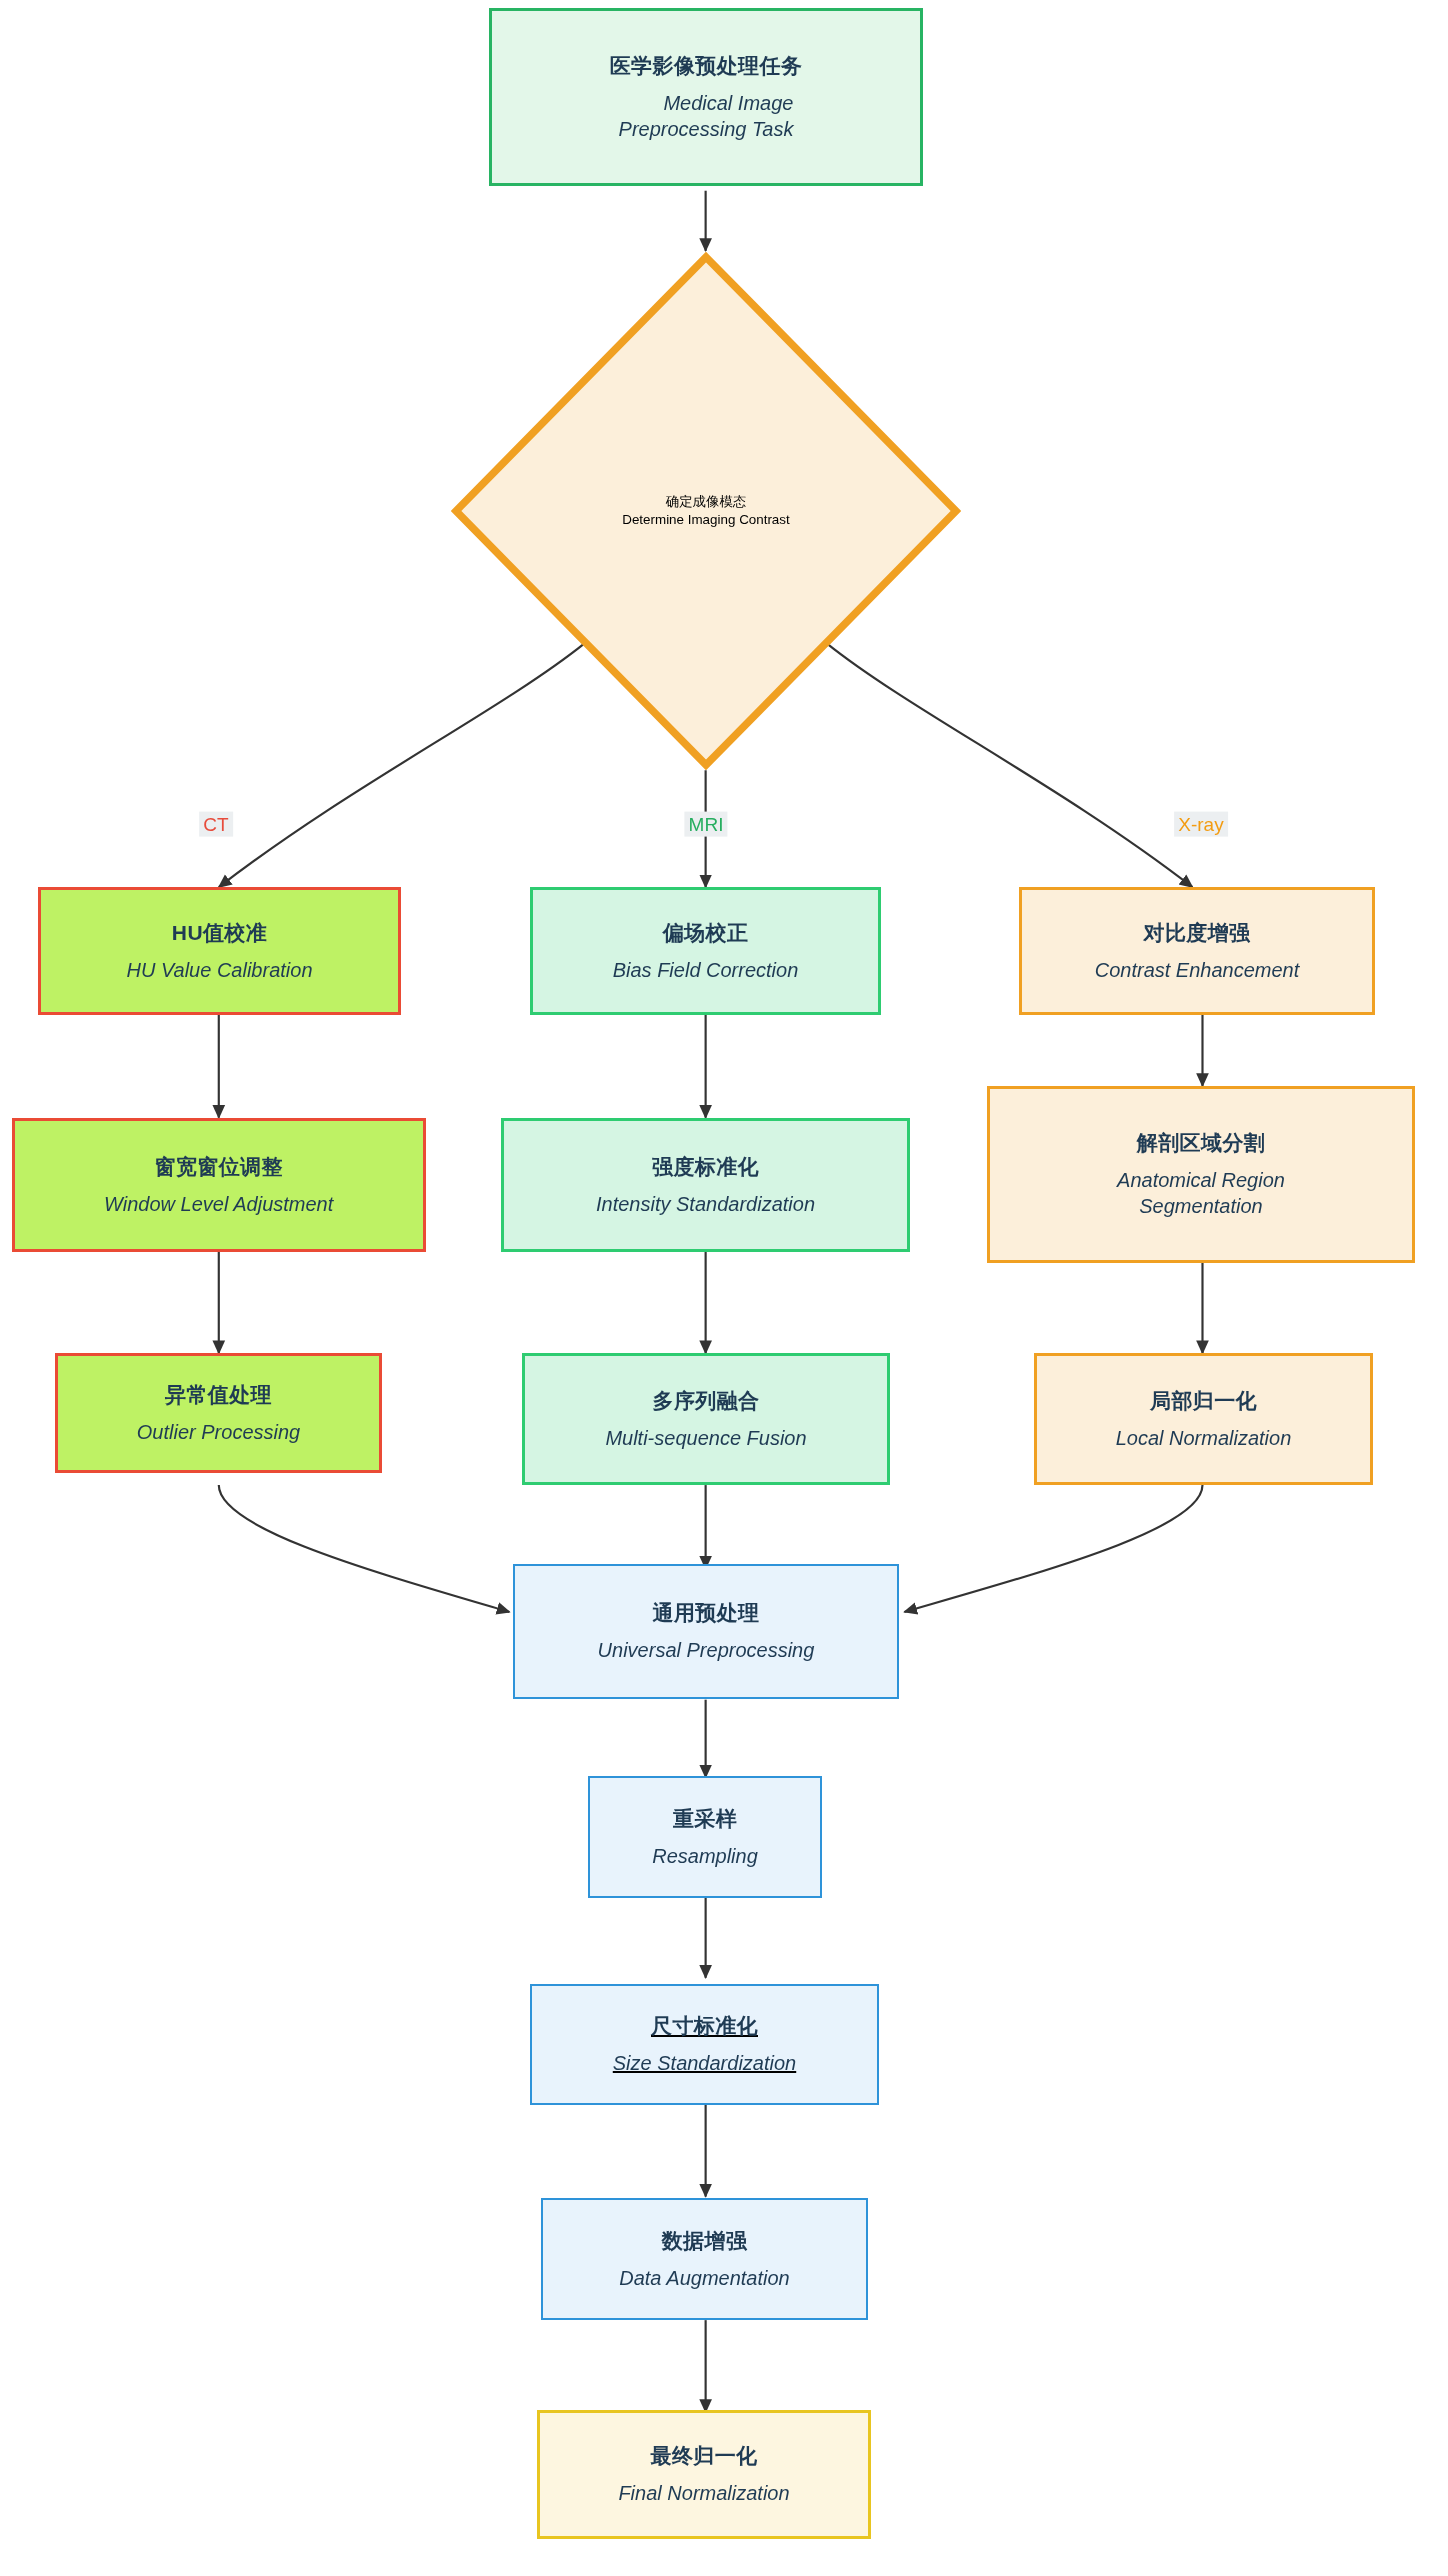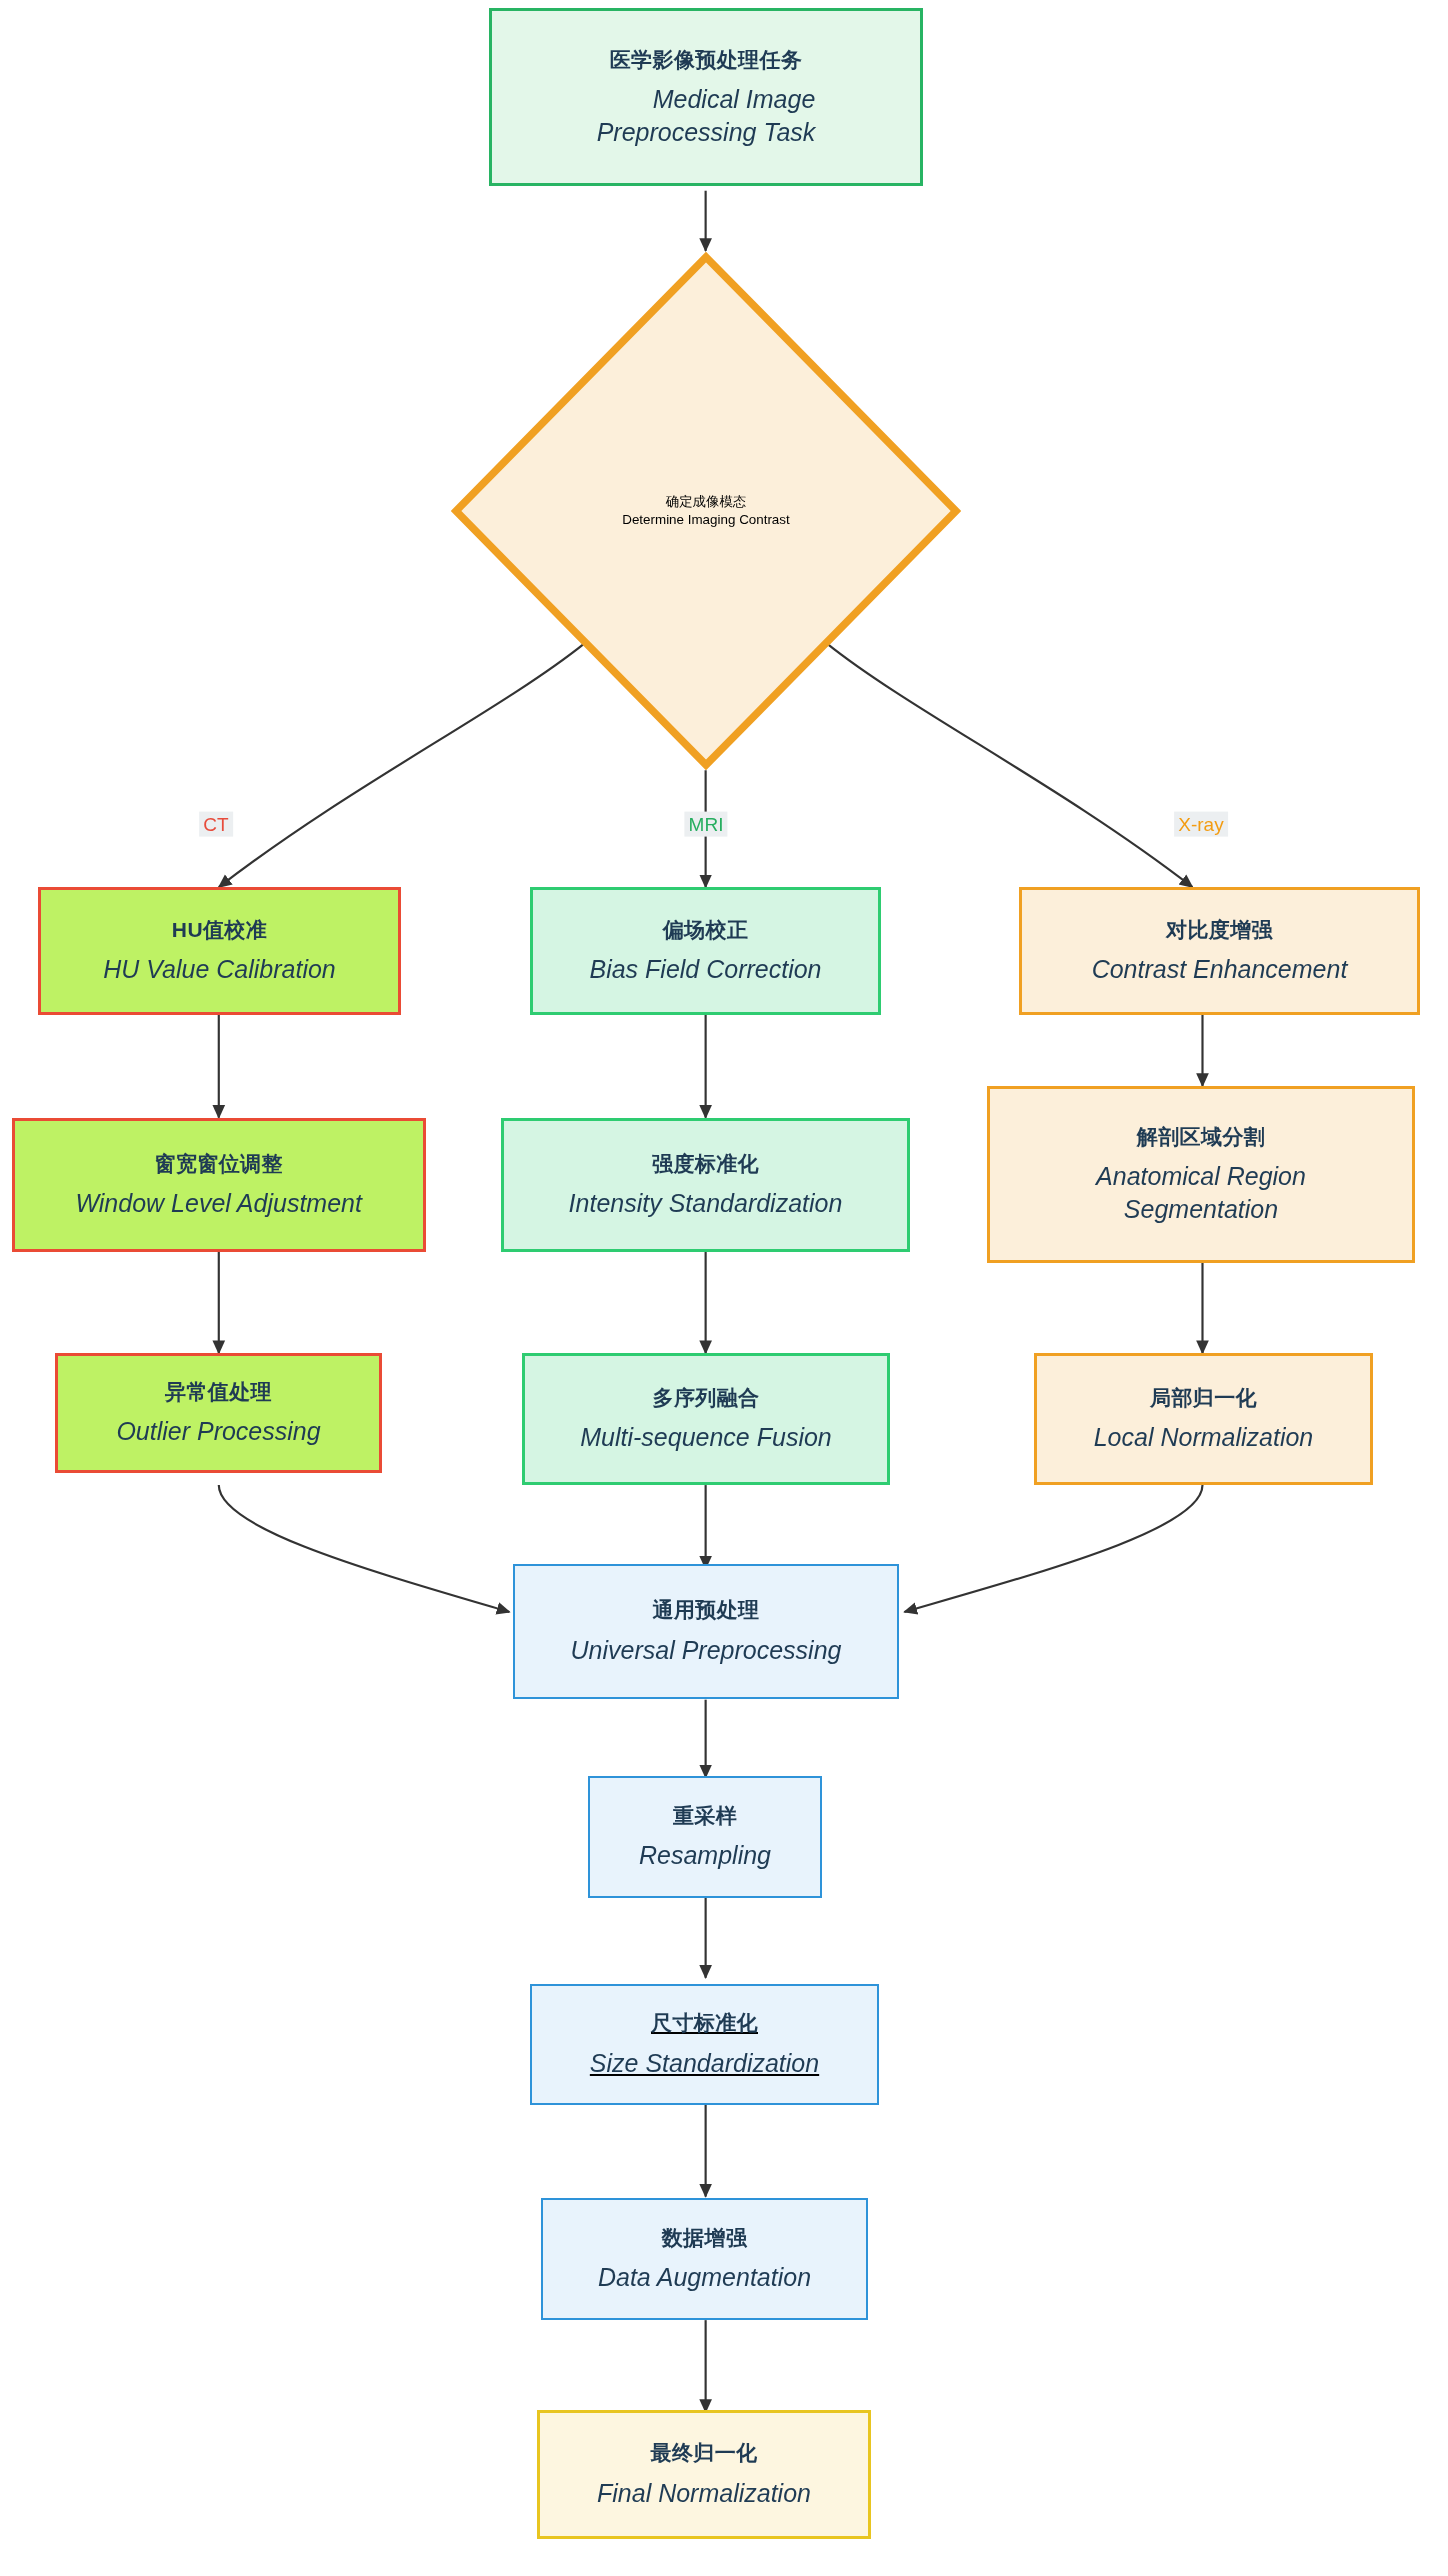--- a/index.html
+++ b/index.html
@@ -36,21 +36,21 @@
   }
   .node .zh {
     font-weight: bold;
     font-size: 21px;
     color: #1f3b54;
     letter-spacing: 0.4px;
     white-space: nowrap;
   }
   .node .en {
     font-style: italic;
-    font-size: 25px;
+    font-size: 20px;
     color: #1f3b54;
     margin-top: 10px;
   }
   .node .en .ln { display: block; }
 
   
   .n-green  { background: #e3f7e9; border: 3.3px solid #28b463; }
   .n-orange { background: #fcefda; border: 3.3px solid #f0a022; }
   .n-red    { background: #bef264; border: 3.3px solid #ea4b35; }
   .n-mint   { background: #d5f5e3; border: 3.3px solid #2ecc71; }
@@ -192,21 +192,21 @@
     </div>
   </div>
 
   <div class="node n-mint" style="left:522px; top:1353px; width:368px; height:132px;">
     <div class="zh">多序列融合</div>
     <div class="en">
       <span class="ln">Multi-sequence Fusion</span>
     </div>
   </div>
 
-  <div class="node n-orange" style="left:1019px; top:887px; width:401px; height:128px;">
+  <div class="node n-orange" style="left:1019px; top:887px; width:356px; height:128px;">
     <div class="zh">对比度增强</div>
     <div class="en">
       <span class="ln">Contrast Enhancement</span>
     </div>
   </div>
 
   <div class="node n-orange" style="left:987px; top:1086px; width:428px; height:177px;">
     <div class="zh">解剖区域分割</div>
     <div class="en">
       <span class="ln">Anatomical Region</span>

